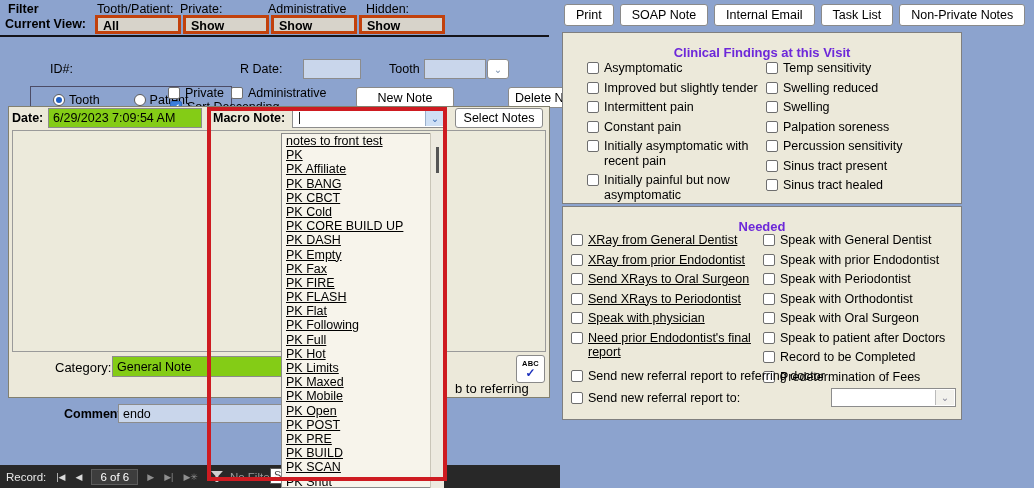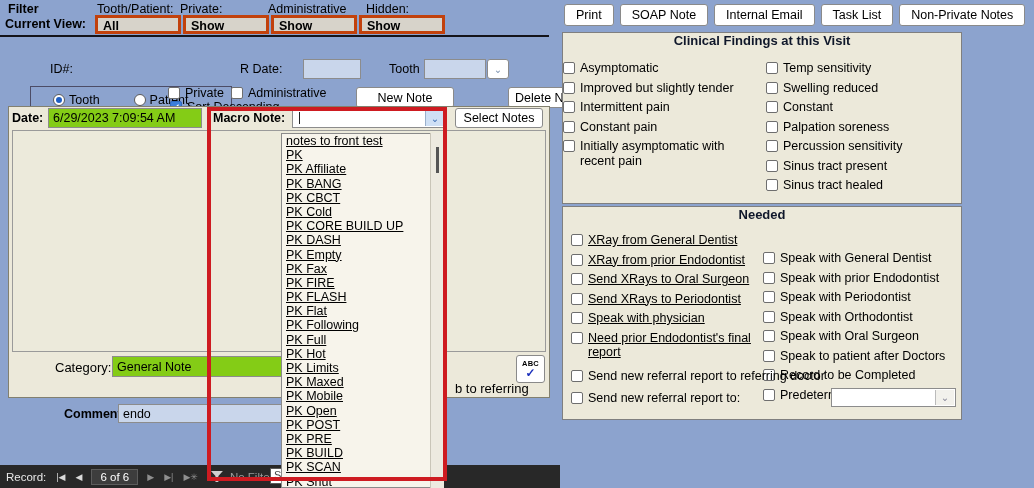--- a/index.html
+++ b/index.html
@@ -17,21 +17,21 @@
   #filter-line{position:absolute;left:0;top:35px;width:549px;height:2px;background:#14141a;}
   #toolbar{position:absolute;left:553px;top:4px;display:flex;gap:6px;padding-left:11px;}
   #toolbar .tbtn{background:#fff;border:1px solid #8a8a8a;border-radius:3px;font-size:12.5px;padding:3px 11px;white-space:nowrap;}
   .chk{display:inline-block;width:12px;height:12px;background:#fff;border:1px solid #6e6e6e;border-radius:2px;flex:0 0 auto;box-sizing:border-box;margin-top:1px;}
   .chk.checked{background:#3D7EDB;border-color:#3069be;position:relative;}
   .chk.checked::after{content:"✓";color:#fff;font-size:10px;font-weight:bold;position:absolute;left:1px;top:-1px;}
   .chkrow{display:flex;gap:5px;align-items:flex-start;font-size:12.5px;line-height:14.5px;}
   .radio{display:inline-block;width:12px;height:12px;border:1px solid #5a5a5a;border-radius:50%;background:#fff;box-sizing:border-box;position:relative;}
   .radio.sel::after{content:"";position:absolute;left:2px;top:2px;width:6px;height:6px;border-radius:50%;background:#1F5FC4;}
   .gbox{position:absolute;background:#ECE9DA;border:1px solid #7f7f7f;box-sizing:border-box;}
-  .gtitle{text-align:center;font-weight:bold;color:#0f172a;font-size:13px;padding-top:0;}
+  .gtitle{text-align:center;font-weight:bold;color:#6d28d9;font-size:13px;padding-top:12px;}
   .col{position:absolute;display:flex;flex-direction:column;gap:5px;}
   .ddarrow{position:absolute;right:1px;top:1px;bottom:1px;width:18px;display:flex;align-items:center;justify-content:center;font-size:10px;color:#3c6eb4;background:#CFE0F5;border-left:1px solid #9ab0cc;}
   .ddarrow.gray{background:#F2F1EC;color:#889;border-left:1px solid #bbb;}
   #macro-list{position:absolute;left:281px;top:133px;width:162px;height:355px;background:#F7F4EB;border:1px solid #8a8a8a;box-sizing:border-box;z-index:20;margin:0;padding:0;list-style:none;overflow:hidden;text-decoration:underline;}
   #macro-list li{font-size:12.5px;line-height:14.2px;height:14.2px;padding-left:4px;white-space:nowrap;}
   #macro-scrollbar{position:absolute;right:0;top:0;bottom:0;width:13px;background:#EDEAE0;border-left:1px solid #c9c5b8;z-index:21;}
   #macro-scroll-thumb{position:absolute;left:5px;top:14px;width:3px;height:26px;background:#555;}
   #red-box{position:absolute;left:207px;top:107px;width:240px;height:374px;border:4px solid #CE1B21;box-sizing:border-box;z-index:30;pointer-events:none;}
   #status-bar{position:absolute;left:0;top:465px;width:560px;height:23px;background:#282828;display:flex;align-items:center;color:#e8e8e8;font-size:11.5px;z-index:3;}
   .nav-glyph{color:#d9d9d9;font-size:9px;margin:0 5px;}
@@ -162,21 +162,21 @@
       <li>PK Shut</li>
     </ul>
   <div id="macro-scrollbar" style="position:absolute;left:430px;top:133px;height:355px;">
     <div id="macro-scroll-thumb"></div>
   </div>
 
   <div id="red-box"></div>
 
   <div class="gbox" style="left:562px;top:32px;width:400px;height:172px;">
     <div class="gtitle">Clinical Findings at this Visit</div>
-    <div class="col" style="left:0;top:28px;width:192px;">
+    <div class="col" style="left:24px;top:28px;width:192px;">
 
     <div class="chkrow">
           <span class="chk"></span>
           <span>Asymptomatic</span>
         </div>
         <div class="chkrow">
           <span class="chk"></span>
           <span>Improved but slightly tender</span>
         </div>
         <div class="chkrow">
@@ -184,34 +184,38 @@
           <span>Intermittent pain</span>
         </div>
         <div class="chkrow">
           <span class="chk"></span>
           <span>Constant pain</span>
         </div>
         <div class="chkrow">
           <span class="chk"></span>
           <span>Initially asymptomatic with recent pain</span>
         </div>
+        <div class="chkrow">
+          <span class="chk"></span>
+          <span>Initially painful but now asymptomatic</span>
+        </div>
       </div>
     <div class="col" style="left:203px;top:28px;width:190px;">
 
     <div class="chkrow">
           <span class="chk"></span>
           <span>Temp sensitivity</span>
         </div>
         <div class="chkrow">
           <span class="chk"></span>
           <span>Swelling reduced</span>
         </div>
         <div class="chkrow">
           <span class="chk"></span>
-          <span>Constant</span>
+          <span>Swelling</span>
         </div>
         <div class="chkrow">
           <span class="chk"></span>
           <span>Palpation soreness</span>
         </div>
         <div class="chkrow">
           <span class="chk"></span>
           <span>Percussion sensitivity</span>
         </div>
         <div class="chkrow">
@@ -247,21 +251,21 @@
         </div>
         <div class="chkrow">
           <span class="chk"></span>
           <span>Speak with physician</span>
         </div>
         <div class="chkrow">
           <span class="chk"></span>
           <span>Need prior Endodontist's final report</span>
         </div>
       </div>
-    <div class="col" style="left:200px;top:44px;width:196px;">
+    <div class="col" style="left:200px;top:26px;width:196px;">
 
     <div class="chkrow">
           <span class="chk"></span>
           <span>Speak with General Dentist</span>
         </div>
         <div class="chkrow">
           <span class="chk"></span>
           <span>Speak with prior Endodontist</span>
         </div>
         <div class="chkrow">

